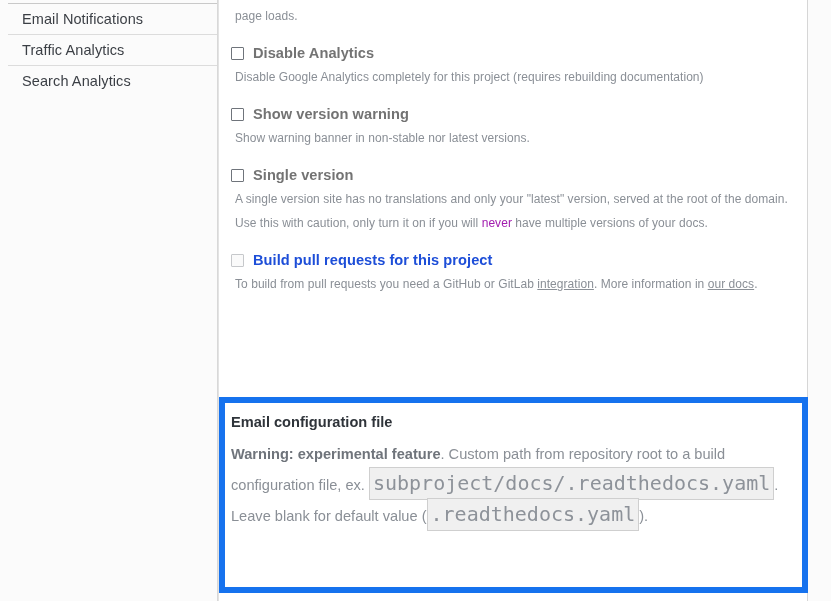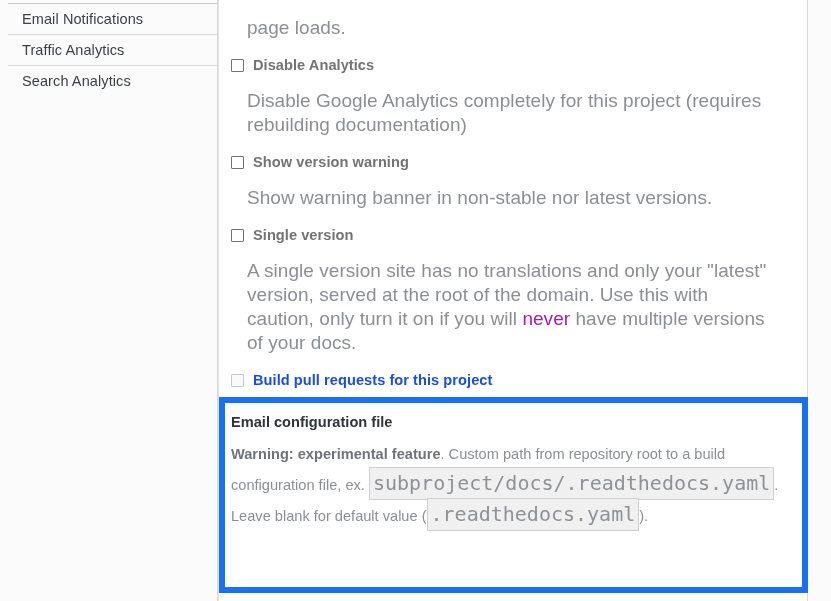--- a/index.html
+++ b/index.html
@@ -68,24 +68,24 @@
   }
   .panel-inner {
     position: absolute;
     left: 12px;
     right: 12px;
     top: 40px;
     bottom: 0;
   }
 
   .para {
-    font-size: 19px;
+    font-size: 12px;
     line-height: 24px;
     color: #8a8f96;
-    margin: 16px;
+    margin: 4px;
     letter-spacing: .05px;
   }
   .para b { color: #a21caf; font-weight: normal; }
   .para a {
     color: #8a8f96;
     text-decoration: underline;
   }
   .check-row {
     display: flex;
     align-items: center;
@@ -207,20 +207,21 @@
         <div class="check-row">
           <span class="cb"></span>
           <span class="cb-label">Single version</span>
         </div>
         <p class="para"><span>A single version site has no translations and only your "latest" version, served at the root of the domain. Use this with caution, only turn it on if you will </span><b>never</b><span> have multiple versions of your docs.</span></p>
 
         <div class="check-row">
           <span class="cb disabled"></span>
           <span class="cb-label disabled">Build pull requests for this project</span>
         </div>
+        <p class="para"><span>To build from pull requests you need a GitHub or GitLab </span><a href="#">integration</a><span>. More information in </span><a href="#">our docs</a><span>.</span></p>
 
         <div class="field-block">
           <div class="field-label">Email configuration file</div>
           <div class="help"><b>Warning: experimental feature</b><span>. Custom path from repository root to a build configuration file, ex. </span><code class="inline">subproject/docs/.readthedocs.yaml</code><span>. Leave blank for default value (</span><code class="inline">.readthedocs.yaml</code><span>).</span></div>
         </div>
 
         <div class="highlight"></div>
 
       </div>
     </div>

